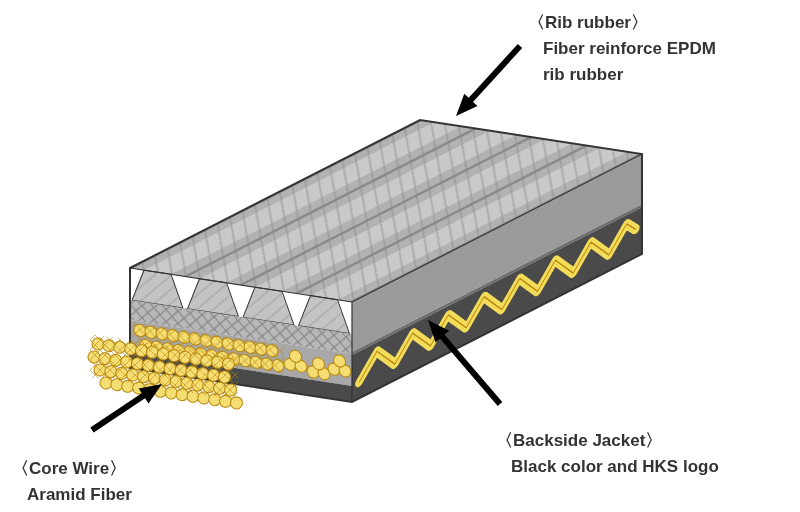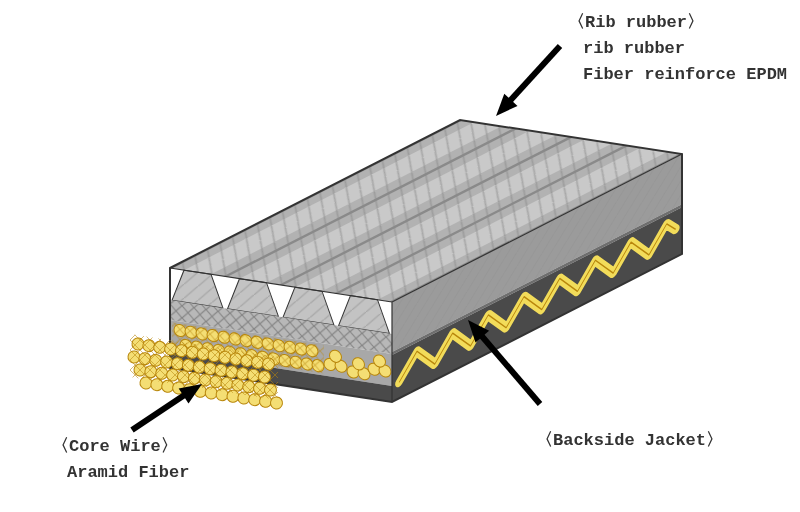--- a/index.html
+++ b/index.html
@@ -1,22 +1,21 @@
 <!DOCTYPE html>
 <html style="--background: #ffffff; --text: #333333; --arrow: #000000; --outline: #333333; --top_face: #c9c9c9; --top_slope: #b2b2b2; --groove: #8a8a8a; --front_rib: #c3c3c3; --adhesion: #b8b8b8; --core_band: #a8a8a8; --jacket_dark: #4a4a4a; --side_upper: #9b9b9b; --side_divider: #6e6e6e; --core_yellow: #f4de74; --core_stroke: #b8860b; --logo_yellow: #f2dc5a;"><head>
 <meta charset="utf-8">
 <style>
   html,body{margin:0;padding:0;background:#fff;}
   .stage{
     position:relative;
     width:752px;height:512px;
     background:var(--background,#fff);
-    font-family:Liberation Mono, monospace;
+    font-family:Liberation Sans, sans-serif;
     overflow:hidden;
-    margin-left:40px;
   }
   .stage svg{position:absolute;left:0;top:0;}
   .label{
     position:absolute;
     font-size:17px;
     font-weight:600;
     color:var(--text,#333);
     line-height:26px;
     white-space:nowrap;
   }
@@ -146,26 +145,27 @@
       <polygon class="arrow-head" points="162,384 148.5,403.6 138.7,388.6"></polygon>
     </g>
     <g>
       <line class="arrow-line" x1="500" y1="404" x2="440" y2="334"></line>
       <polygon class="arrow-head" points="428,320 449.1,330.8 435.5,342.6"></polygon>
     </g>
   </svg>
 
   <div class="label" style="left:528px;top:10px;">
     <div class="l-head">〈Rib rubber〉</div>
+    <div class="l-line">Fiber reinforce EPDM</div>
     <div class="l-line">rib rubber</div>
-    <div class="l-line">Fiber reinforce EPDM</div>
   </div>
 
-  <div class="label" style="left:12px;top:434px;">
+  <div class="label" style="left:12px;top:456px;">
     <div class="l-head">〈Core Wire〉</div>
     <div class="l-line">Aramid Fiber</div>
   </div>
 
   <div class="label" style="left:496px;top:428px;">
     <div class="l-head">〈Backside Jacket〉</div>
+    <div class="l-line">Black color and HKS logo</div>
   </div>
 
 </div>
 
 </body></html>

